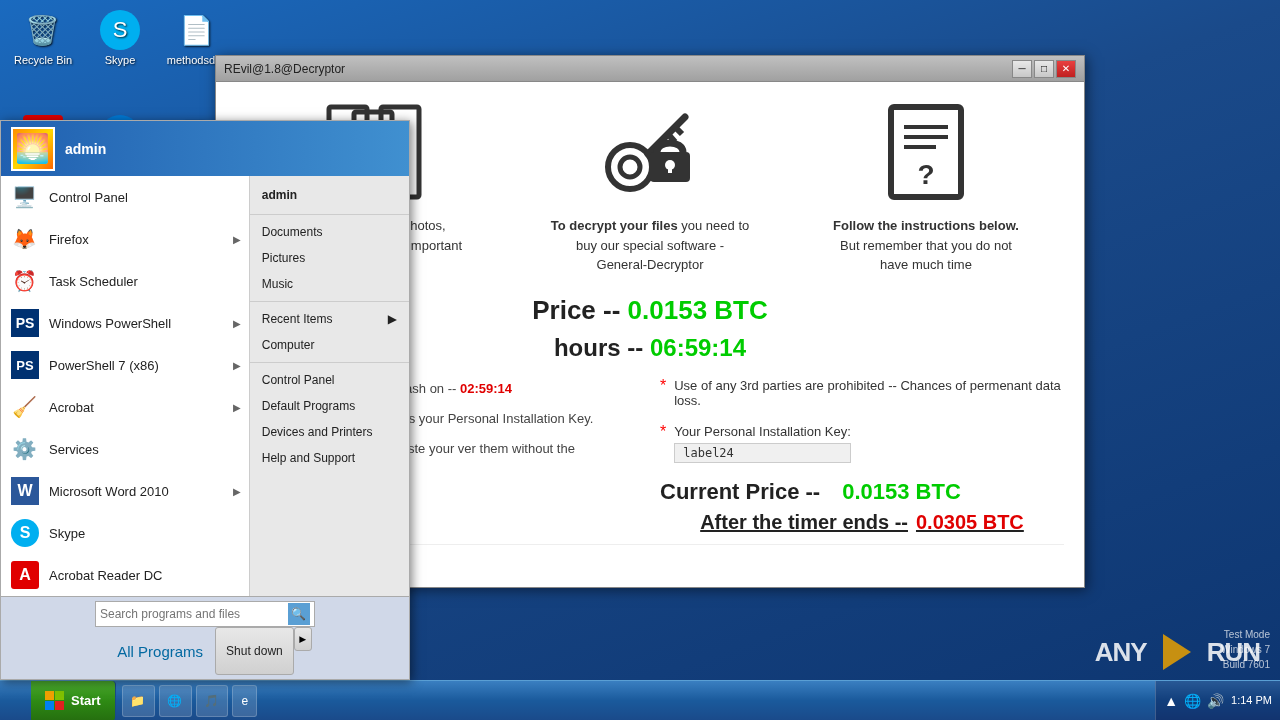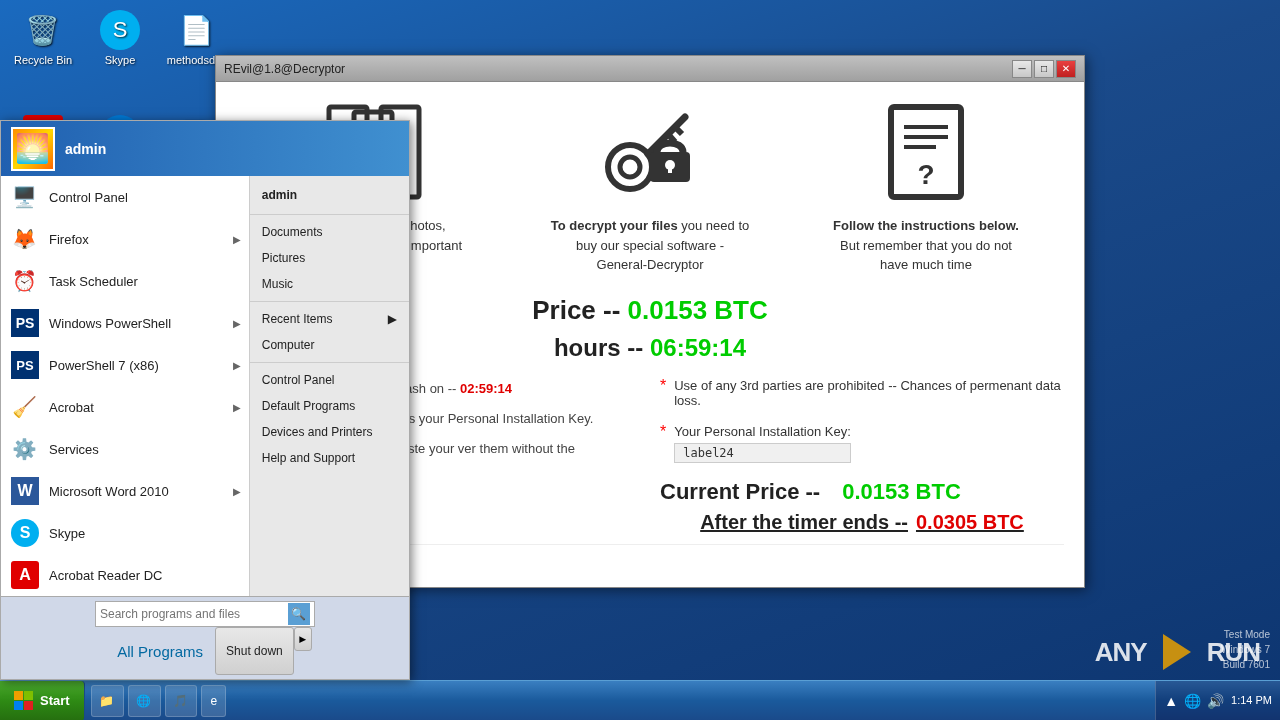--- a/index.html
+++ b/index.html
@@ -59,20 +59,21 @@
       background: linear-gradient(to bottom, #4cac2e 0%, #2e8a14 50%, #256e0f 100%);
       color: white;
       font-size: 13px;
       font-weight: bold;
       display: flex;
       align-items: center;
       gap: 6px;
       cursor: pointer;
       border-right: 1px solid #1a4a8a;
       border-radius: 0 4px 4px 0;
+      margin-left: 31px;
     }
     .start-btn .win-logo {
       width: 20px;
       height: 20px;
       display: flex;
       flex-wrap: wrap;
       gap: 1px;
     }
     .start-btn .win-logo span {
       width: 9px;

